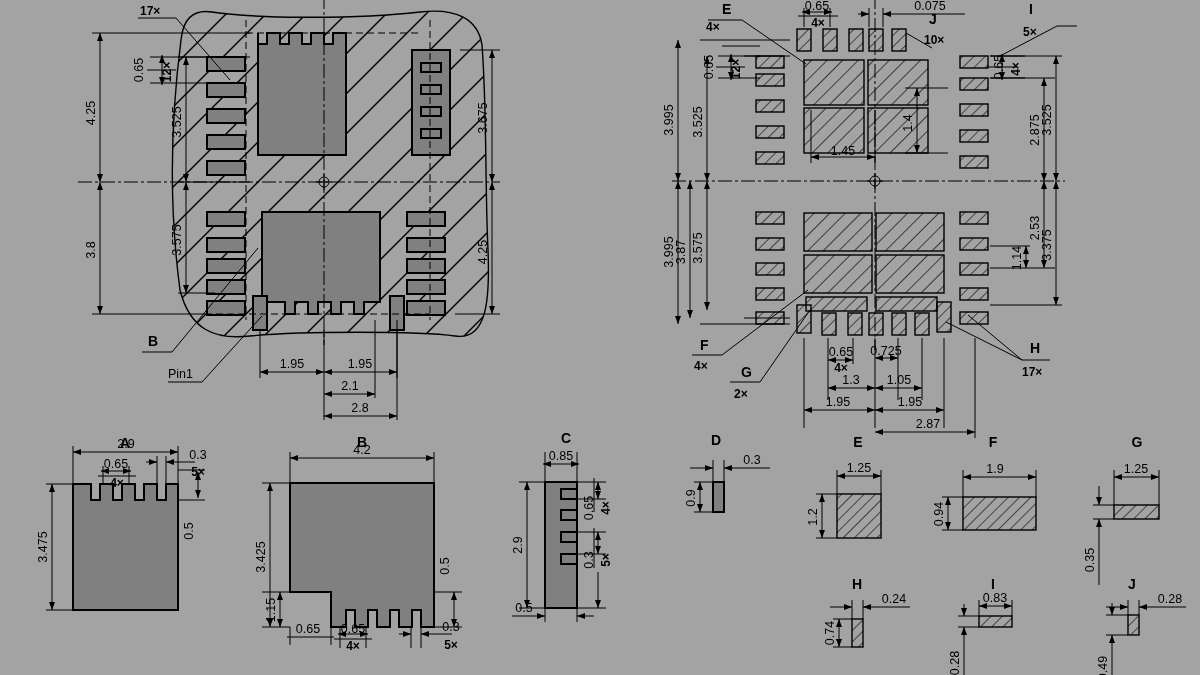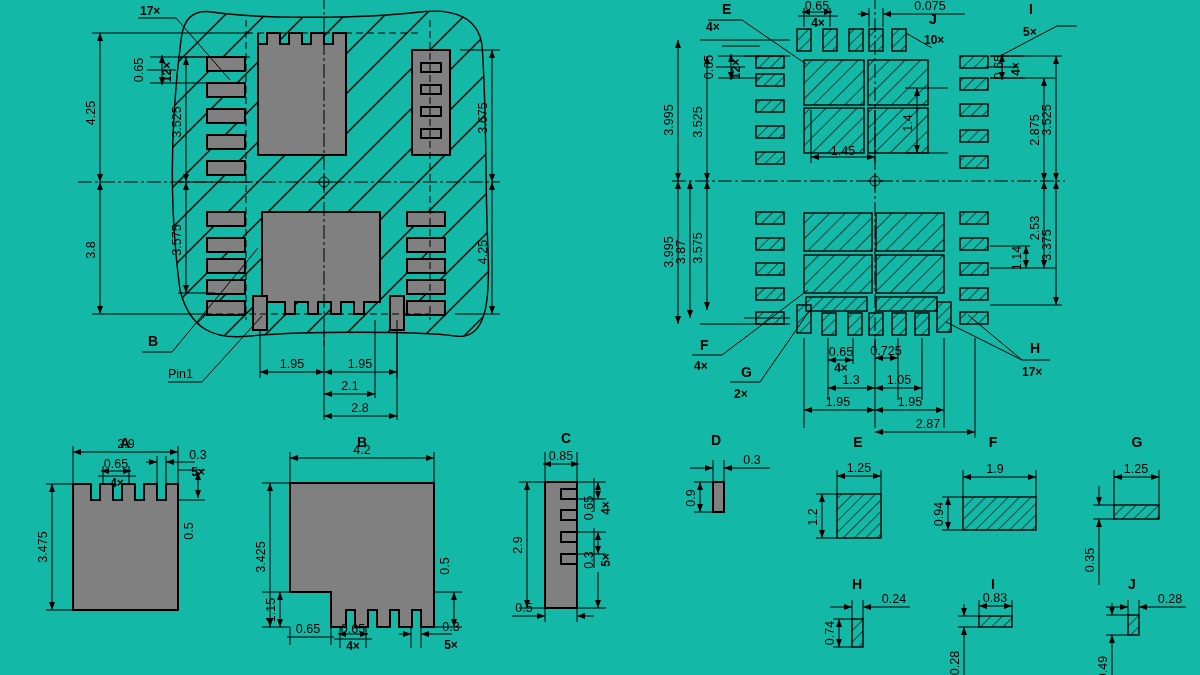--- a/index.html
+++ b/index.html
@@ -10,21 +10,21 @@
   body {
     width: 1200px;
     height: 675px;
     overflow: hidden;
     font-family: "Liberation Sans", sans-serif;
   }
   #sheet {
     position: relative;
     width: 1200px;
     height: 675px;
-    background: #14b8a6;
+    background: #a3a3a3;
   }
   #sheet svg {
     position: absolute;
     top: 0;
     left: 0;
   }
   text {
     font-family: "Liberation Sans", sans-serif;
     fill: #000000;
   }

